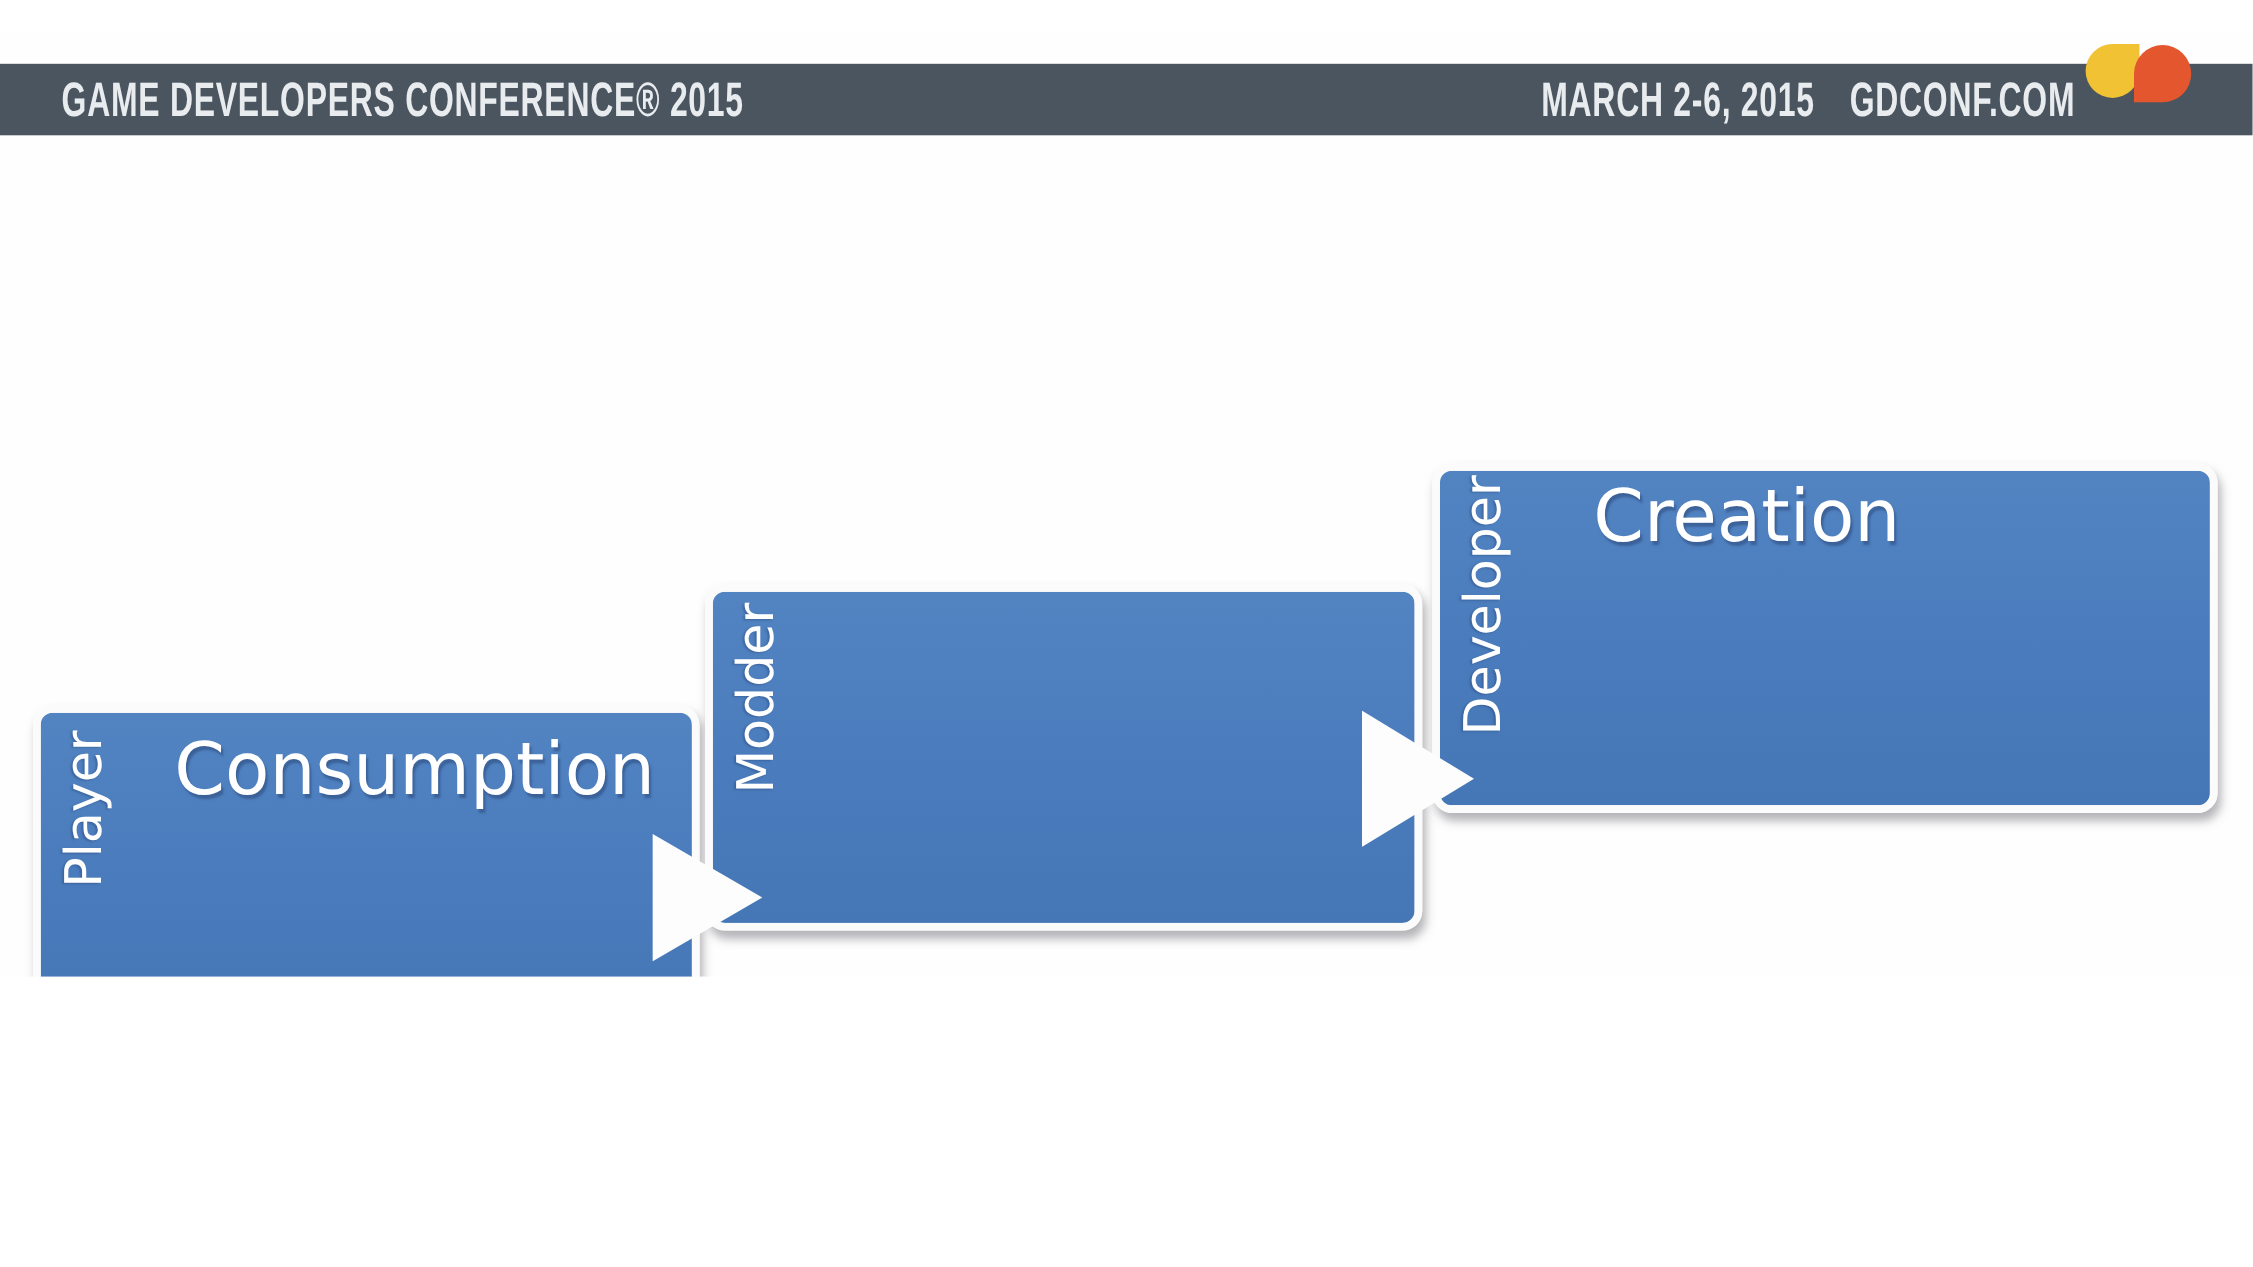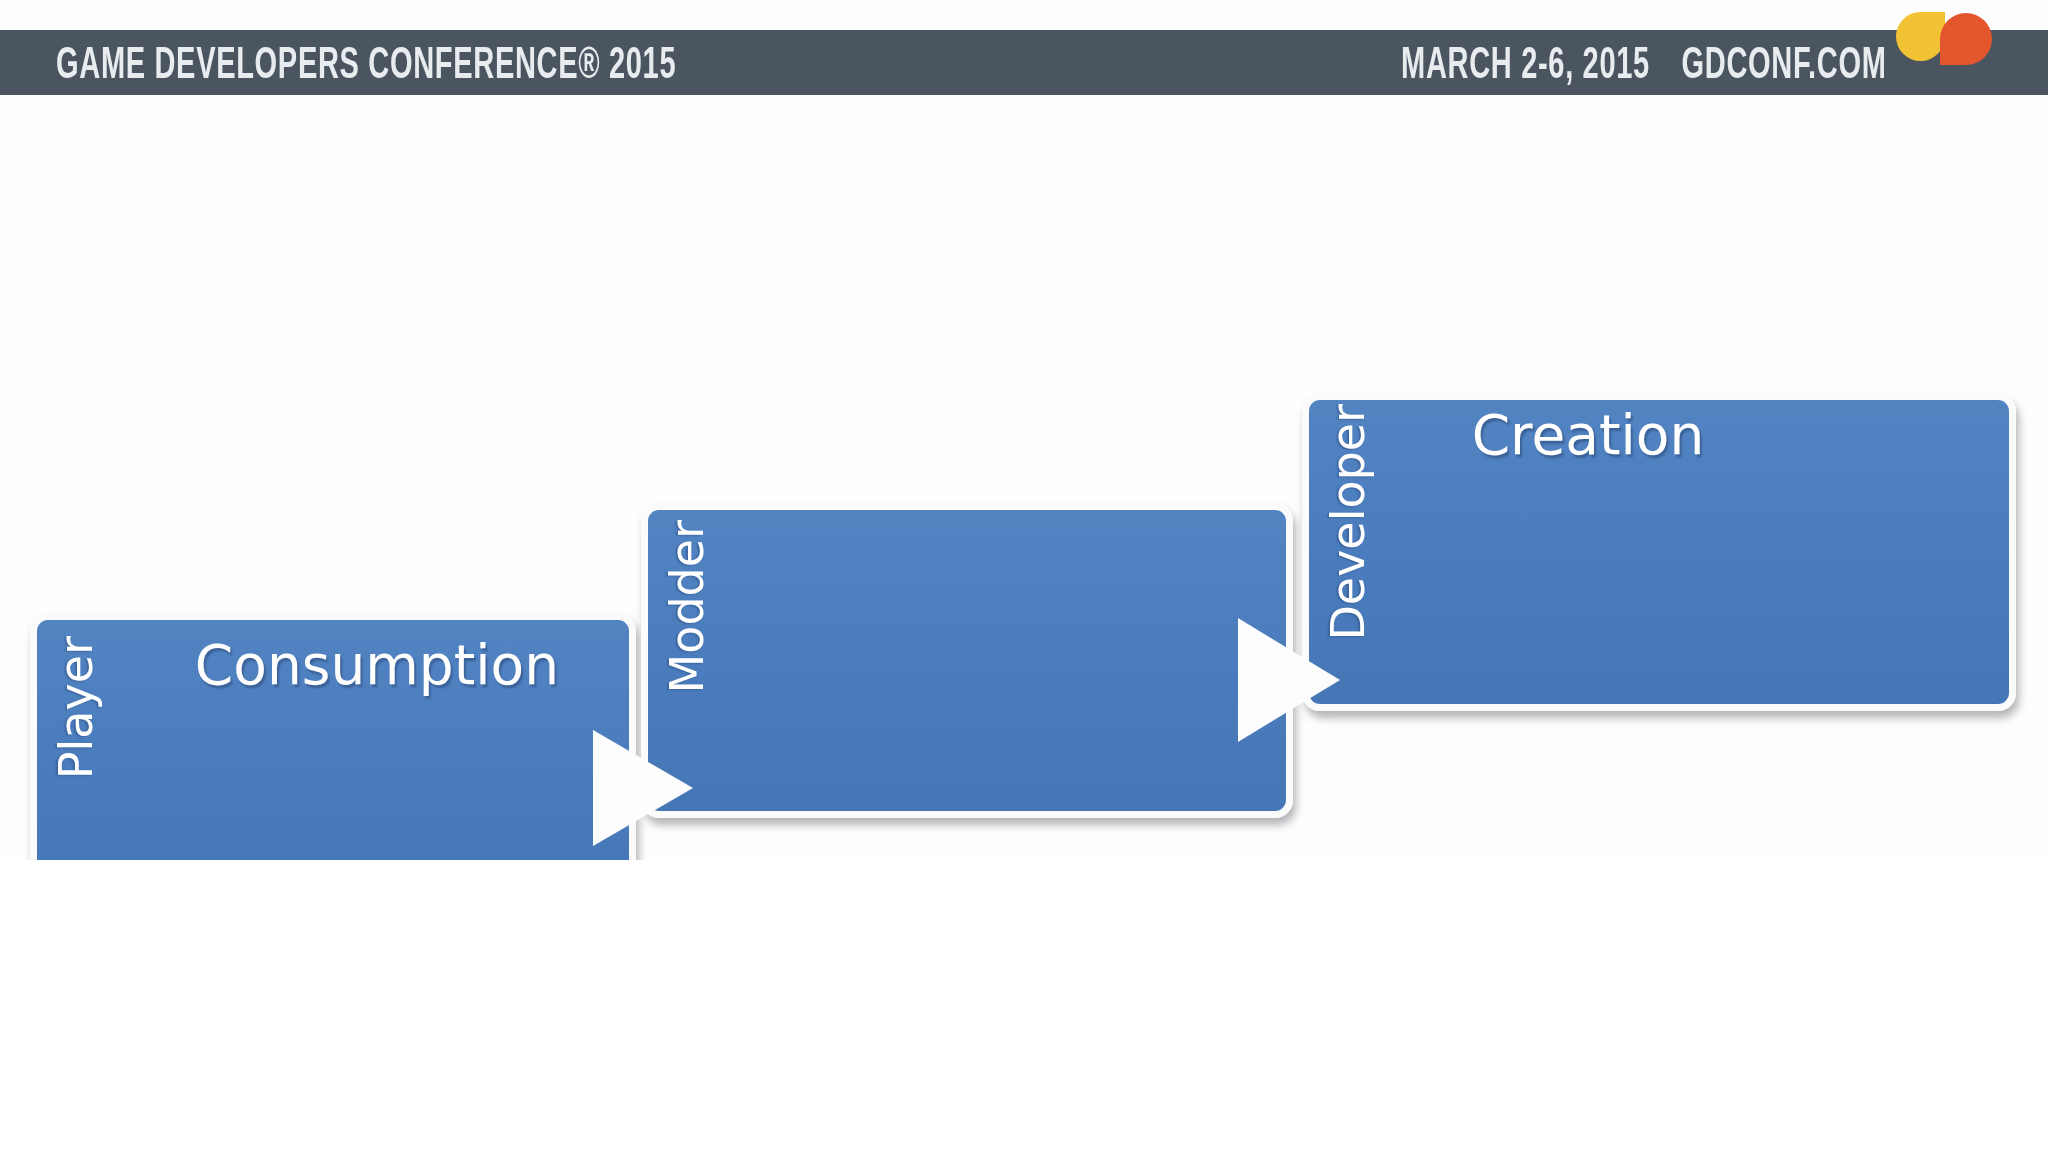--- a/index.html
+++ b/index.html
@@ -1,19 +1,20 @@
 <!DOCTYPE html>
 <html style="--bar: #4a5560; --blue: #4a7cbd; --logoY: #f1c233; --logoO: #e4572e; --bg: #fefefe;"><head>
 <meta charset="utf-8">
 <style>
   html,body{margin:0;padding:0;background:#fff;}
   .stage{
     position:relative;width:2048px;height:860px;overflow:hidden;
     background:var(--bg,#fefefe);
     font-family:"DejaVu Sans","Liberation Sans",sans-serif;
+    margin-top:28px;
   }
 
   
   .topbar{
     position:absolute;left:0;top:30px;width:2048px;height:65px;
     background:var(--bar,#4a5560);
   }
   .condensed{
     display:inline-block;
     font-family:"Liberation Sans",sans-serif;
@@ -58,21 +59,21 @@
     color:#fff;font-size:46px;line-height:1;
     text-shadow:-1px -2px 2px rgba(43,71,120,0.45);
     white-space:nowrap;
   }
   .step1 .role{top:16px;}
   .step2 .role{top:10px;}
   .step3 .role{top:4px;}
 
   .title{
     position:absolute;margin:0;transform:translateX(-50%);
-    color:#fff;font-size:55px;font-weight:normal;line-height:1.15;
+    color:#fff;font-size:66px;font-weight:normal;line-height:1.15;
     text-shadow:2px 3px 2px rgba(43,71,120,0.55);
     white-space:nowrap;
   }
   .step1 .title{left:340px;top:14px;}
   .step2 .title{left:284px;top:10px;}
   .step3 .title{left:279px;top:4px;}
 
   
   .arrow{
     position:absolute;z-index:5;background:#fdfdfd;

